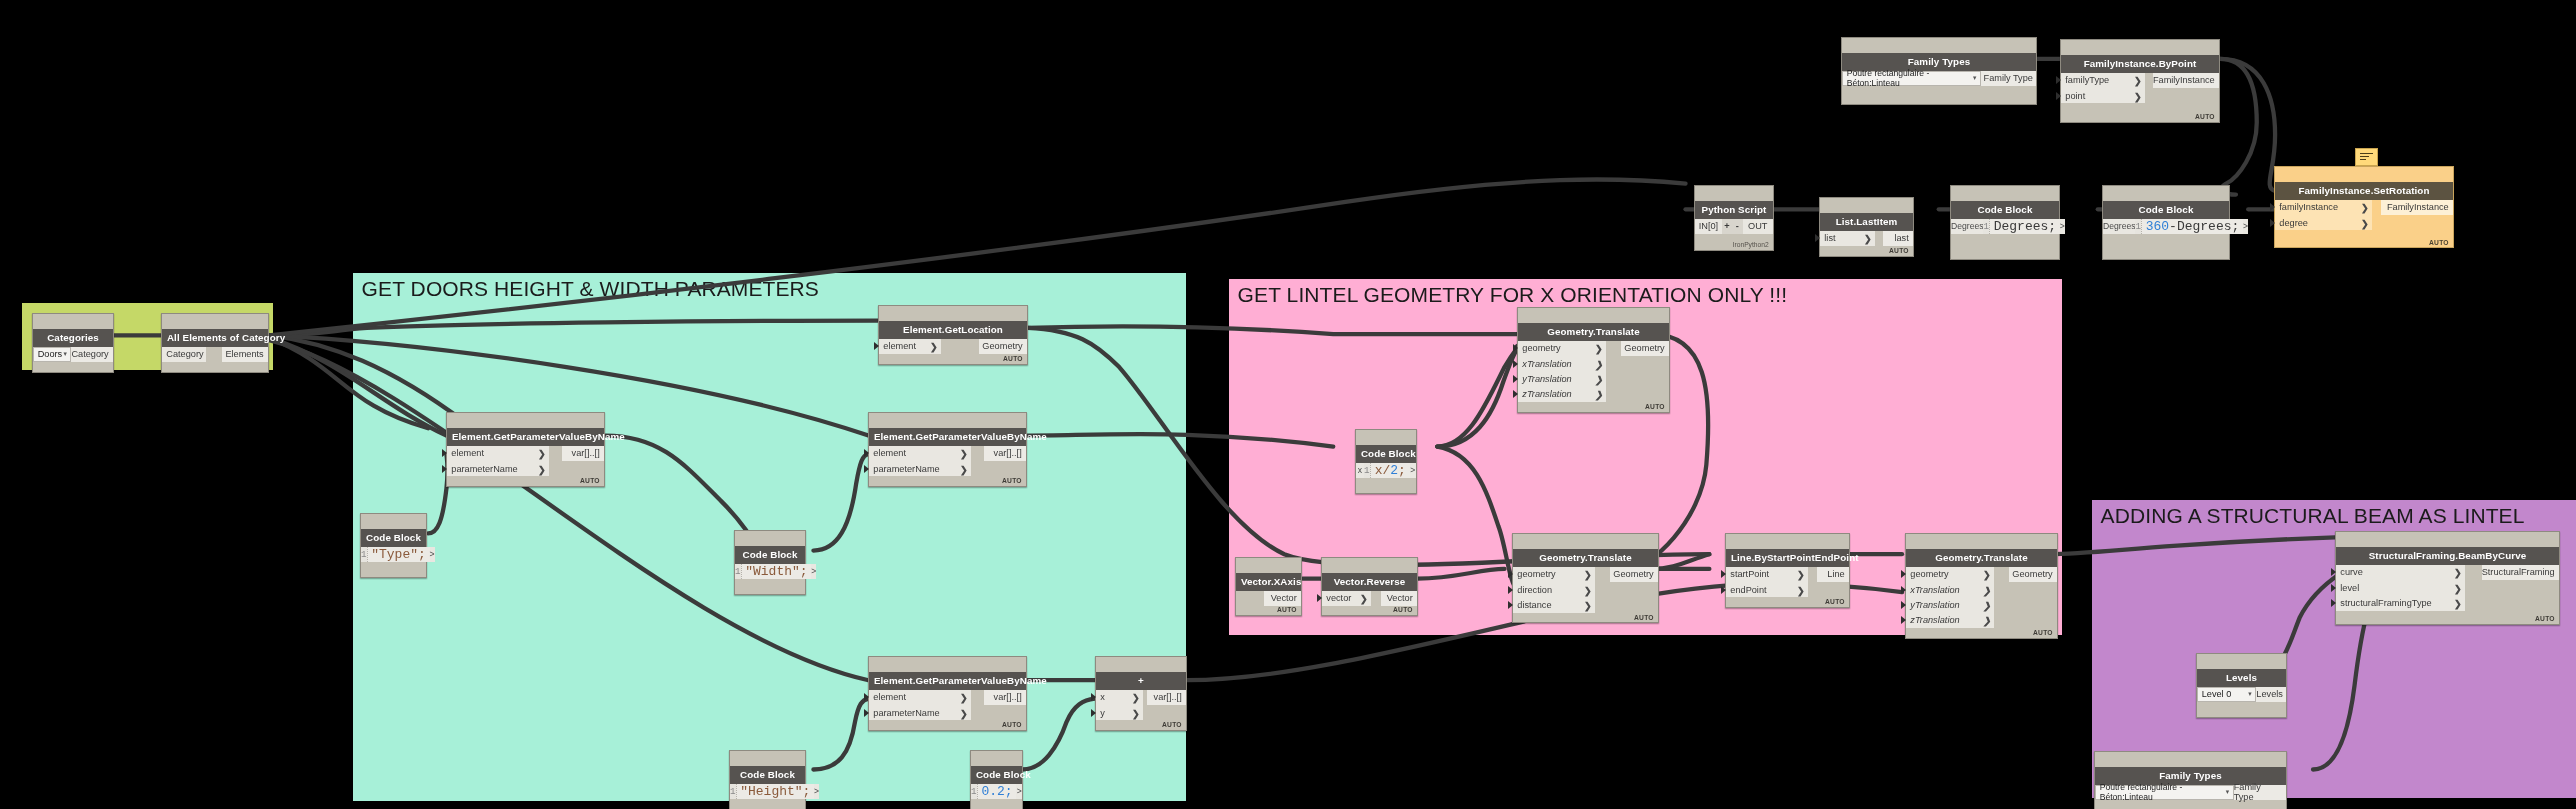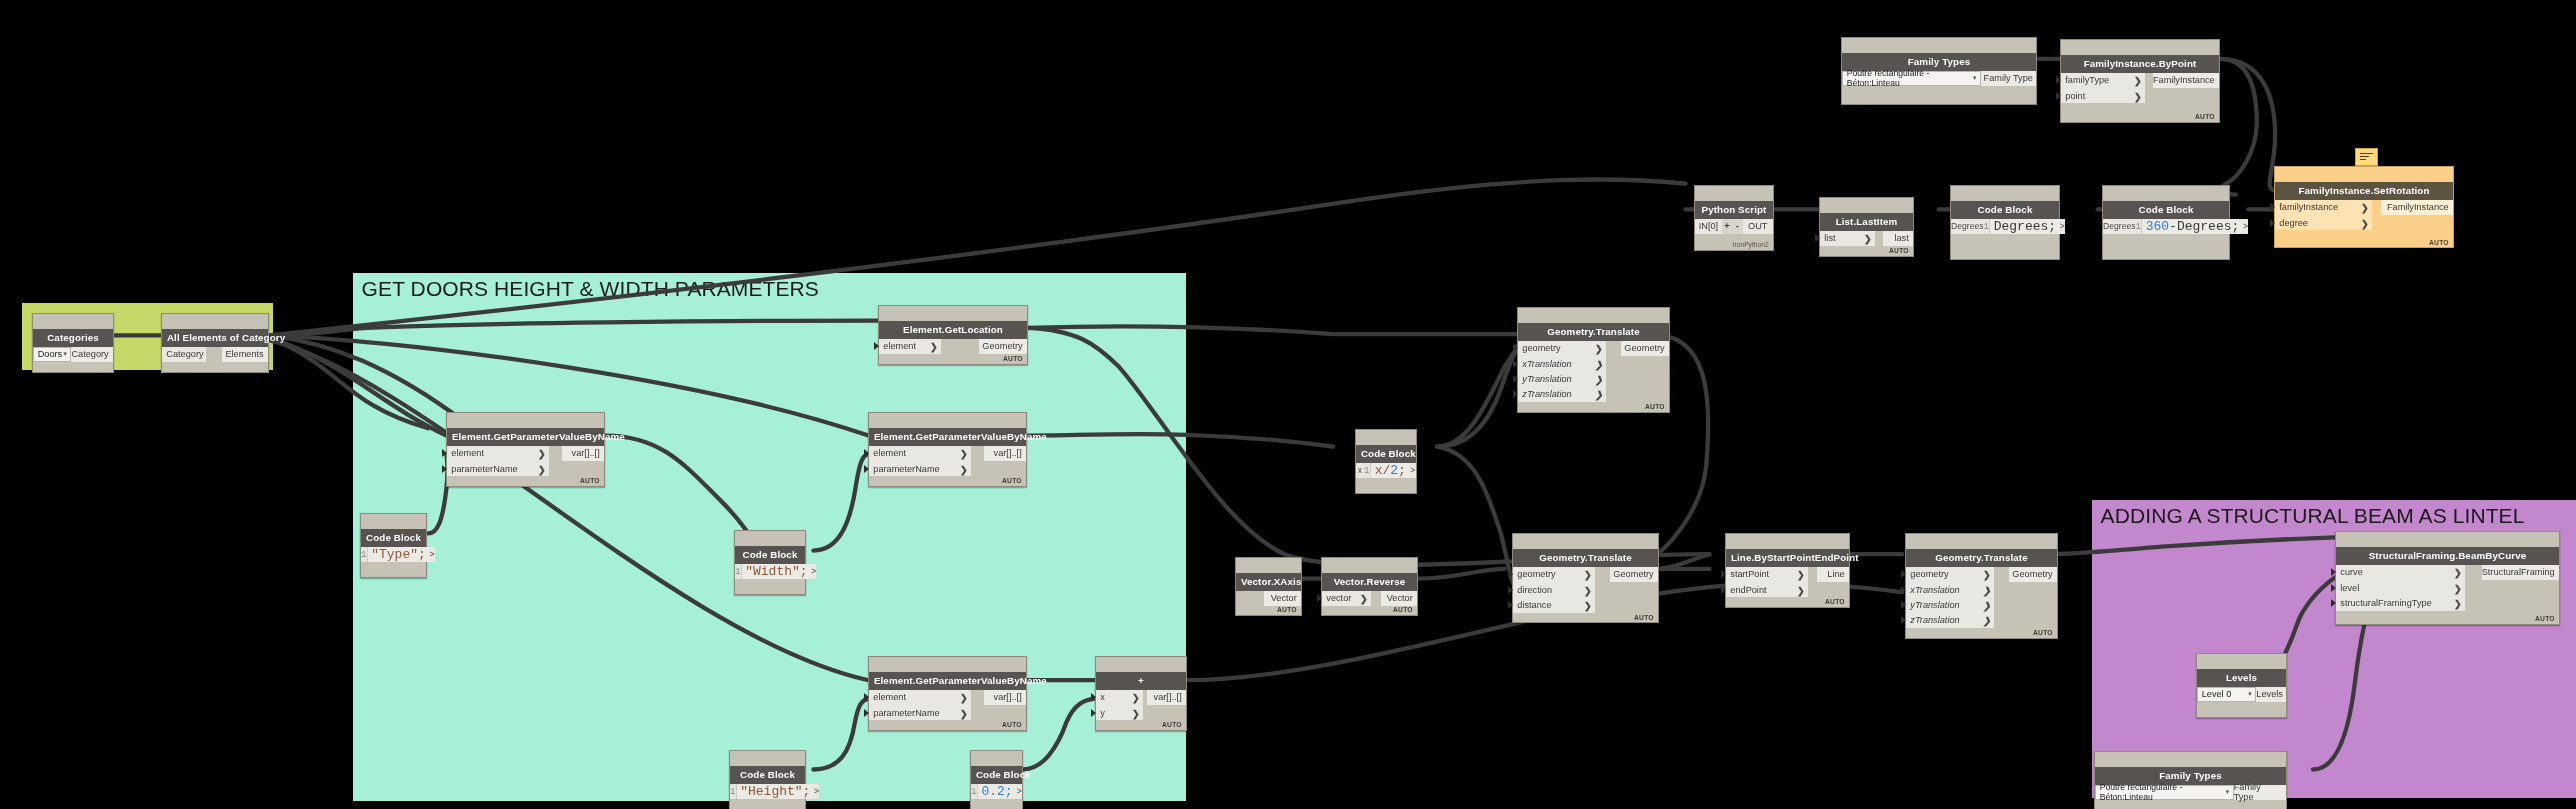--- a/index.html
+++ b/index.html
@@ -90,20 +90,23 @@
 
 <div id="canvas">
 
   <div class="group" style="left:22px;top:303px;width:251px;height:67px;background:#c5d867;"></div>
 
 
   <div class="group" style="left:353px;top:273px;width:833px;height:528px;background:#a7f0d8;">
     <div class="group-title">GET DOORS HEIGHT &amp; WIDTH PARAMETERS</div>
   </div>
 
+  <div class="group" style="left:1229px;top:279px;width:833px;height:356px;background:#ffaed4;">
+    <div class="group-title">GET LINTEL GEOMETRY FOR X ORIENTATION ONLY !!!</div>
+  </div>
 
   <div class="group" style="left:2092px;top:500px;width:484px;height:298px;background:#c287cc;">
     <div class="group-title">ADDING A STRUCTURAL BEAM AS LINTEL</div>
   </div>
 
   <svg id="wires" viewBox="0 0 4212 1324">
 
     <path d="M186,548 L264,548"></path>
 
     <path d="M440,548 C520,548 540,540 600,536 C760,528 1200,524 1435,524"></path>

